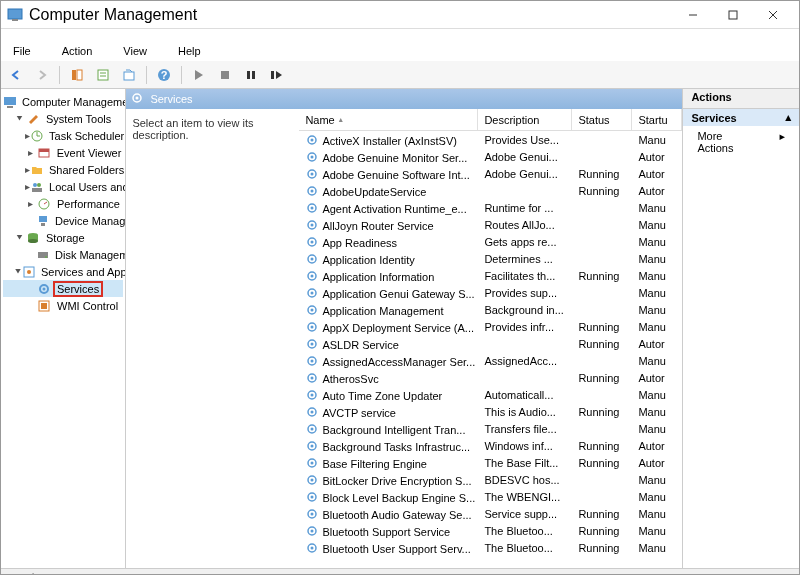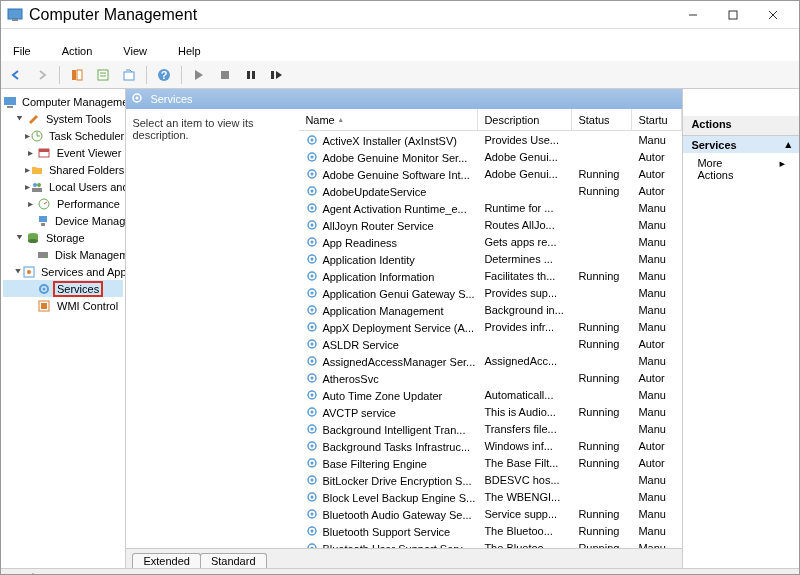--- a/index.html
+++ b/index.html
@@ -36,21 +36,21 @@
 .rows { flex: 1; overflow-y: scroll; overflow-x: auto; }
 .row { display: flex; height: 17px; align-items: center; white-space: nowrap; }
 .cell { padding: 0 6px; overflow: hidden; text-overflow: ellipsis; }
 .cell.name { width: 179px; display: flex; align-items: flex-end; }
 .cell.desc { width: 94px; }
 .cell.status { width: 60px; }
 .cell.startup { width: 50px; }
 .svc-ico { width: 14px; height: 14px; margin-right: 3px; flex-shrink: 0; }
 .tabsbar { height: 20px; display: flex; align-items: flex-end; padding-left: 6px; background: #f0f0f0; border-top: 1px solid #ccc; }
 .tab { padding: 1px 10px; border: 1px solid #aaa; border-bottom: none; background: #f8f8f8; border-top-left-radius: 3px; border-top-right-radius: 3px; margin-right: -1px; }
-.actions { width: 144px; display: flex; flex-direction: column; margin-top: 27px; }
+.actions { width: 144px; display: flex; flex-direction: column; }
 .actions-title { height: 20px; padding: 2px 8px; font-weight: 600; background: #f0f0f0; border-bottom: 1px solid #ccc; }
 .actions-sub { background: #dae9f8; padding: 2px 8px; font-weight: 600; display: flex; align-items: center; justify-content: space-between; }
 .actions-item { padding: 4px 14px; display: flex; justify-content: space-between; gap: 46px; }
 .footer { height: 18px; background: #f0f0f0; border-top: 1px solid #ccc; text-align: left; padding: 2px 6px; font-size: 12px; color: #888; }
 .sortarrow { font-size: 8px; margin-left: 4px; color: #888; }
 ::-webkit-scrollbar { width: 16px; height: 16px; }
 ::-webkit-scrollbar-track { background: #f0f0f0; }
 ::-webkit-scrollbar-thumb { background: #c2c2c2; border: 1px solid #aaa; }
 </style>
 </head>
@@ -605,24 +605,20 @@
                   </svg></span>
                 <span>Bluetooth User Support Serv...</span>
               </div>
               <div class="cell desc">The Bluetoo...</div>
               <div class="cell status">Running</div>
               <div class="cell startup">Manu</div>
             </div>
           </div>
       </div>
     </div>
-    <div class="tabsbar">
-      <div class="tab">Extended</div>
-      <div class="tab">Standard</div>
-    </div>
   </div>
 
   <div class="actions">
     <div class="actions-title">Actions</div>
     <div class="actions-sub">
       <span>Services</span>
       <span>▴</span>
     </div>
     <div class="actions-item">
       <span>More Actions</span>

